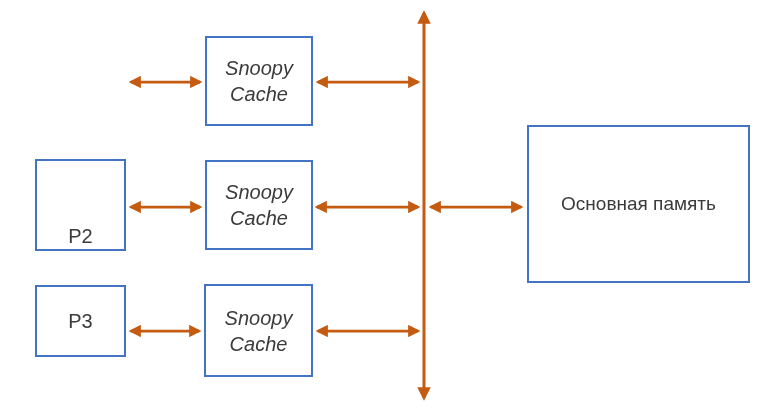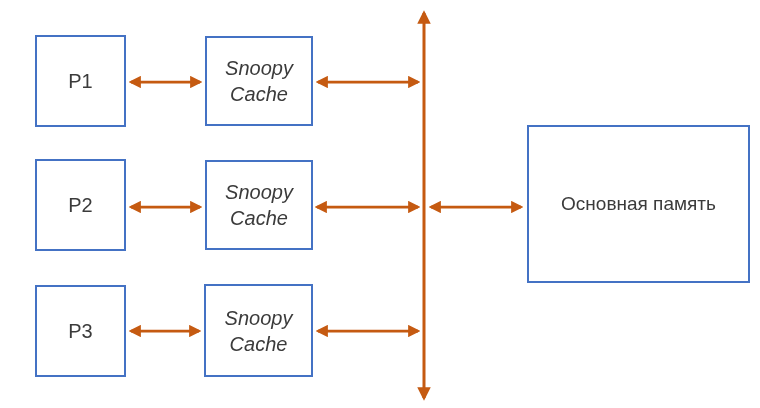--- a/index.html
+++ b/index.html
@@ -40,22 +40,22 @@
   }
   .arrows line {
     stroke: var(--arrow-color);
     stroke-width: 2.75;
   }
   .arrows line.bus { stroke-width: 3; }
   .arrowhead-path { fill: var(--arrow-color); }
 
   
   .p1 { left: 35px;  top: 35px;  width: 91px;  height: 92px; }
-  .p2 { left: 35px;  top: 159px; width: 91px;  height: 92px; }
-  .p3 { left: 35px;  top: 285px; width: 91px;  height: 92px; }
+  .p2 { left: 35px;  top: 159px; width: 91px;  height: 92px; align-items: flex-end; }
+  .p3 { left: 35px;  top: 285px; width: 91px;  height: 72px; }
   .c1 { left: 205px; top: 36px;  width: 108px; height: 90px; }
   .c2 { left: 205px; top: 160px; width: 108px; height: 90px; }
   .c3 { left: 204px; top: 284px; width: 109px; height: 93px; }
   .mem { left: 527px; top: 125px; width: 223px; height: 158px; }
 </style>
 </head>
 <body>
 
 <div class="canvas">
 
@@ -73,23 +73,20 @@
 
     <line x1="131" y1="207" x2="200" y2="207" marker-start="url(#ah)" marker-end="url(#ah)"></line>
     <line x1="317" y1="207" x2="418" y2="207" marker-start="url(#ah)" marker-end="url(#ah)"></line>
 
     <line x1="131" y1="331" x2="199" y2="331" marker-start="url(#ah)" marker-end="url(#ah)"></line>
     <line x1="318" y1="331" x2="418" y2="331" marker-start="url(#ah)" marker-end="url(#ah)"></line>
 
     <line x1="431" y1="207" x2="521" y2="207" marker-start="url(#ah)" marker-end="url(#ah)"></line>
   </svg>
 
-  <div class="box p1">
-    <span>P1</span>
-  </div>
   <div class="box p2">
     <span>P2</span>
   </div>
   <div class="box p3">
     <span>P3</span>
   </div>
 
   <div class="box cache c1">
     <span>Snoopy Cache</span>
   </div>

